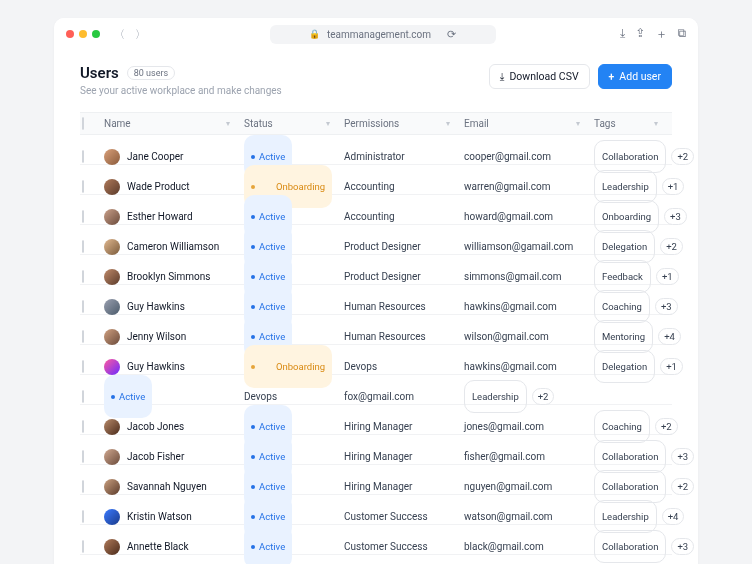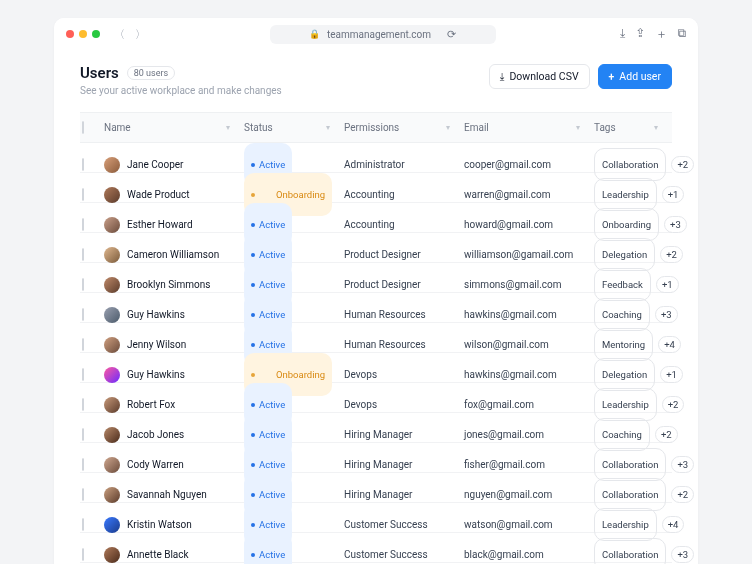--- a/index.html
+++ b/index.html
@@ -68,21 +68,21 @@
   .table { margin-top: 16px; }
   .thead, .trow {
     display: grid;
     grid-template-columns: 24px 140px 100px 120px 130px 1fr;
     align-items: center;
   }
   .thead {
     background: #f9fafb;
     border-top: 1px solid #eef0f2;
     border-bottom: 1px solid #eef0f2;
-    height: 31px;
+    height: 23px;
     font-size: 10px;
     color: #6b7280;
   }
   .th { display: flex; align-items: center; justify-content: space-between; padding-right: 14px; }
   .th .caret { color: #c4c9d1; font-size: 8px; }
   .cb {
     width: 11px; height: 11px; border: 1px solid #d1d5db; border-radius: 3px;
     margin-left: 2px;
   }
   .trow {
@@ -324,24 +324,20 @@
               </span></div>
             <div class="perm">Devops</div>
             <div class="email">hawkins@gmail.com</div>
             <div class="tags-cell">
               <span class="tag">Delegation</span>
               <span class="tagcount">+1</span>
             </div>
           </div>
           <div class="trow">
             <div><span class="cb"></span></div>
-            <div class="name-cell">
-              <span class="avatar" style="background: linear-gradient(135deg, rgb(200, 154, 122), rgb(90, 58, 42));"></span>
-              <span>Robert Fox</span>
-            </div>
             <div><span class="status-pill status-active">
                 <span class="sdot"></span>
                 <span>Active</span>
               </span></div>
             <div class="perm">Devops</div>
             <div class="email">fox@gmail.com</div>
             <div class="tags-cell">
               <span class="tag">Leadership</span>
               <span class="tagcount">+2</span>
             </div>
@@ -360,21 +356,21 @@
             <div class="email">jones@gmail.com</div>
             <div class="tags-cell">
               <span class="tag">Coaching</span>
               <span class="tagcount">+2</span>
             </div>
           </div>
           <div class="trow">
             <div><span class="cb"></span></div>
             <div class="name-cell">
               <span class="avatar" style="background: linear-gradient(135deg, rgb(208, 168, 144), rgb(106, 74, 58));"></span>
-              <span>Cody Warren</span>
+              <span>Jacob Fisher</span>
             </div>
             <div><span class="status-pill status-active">
                 <span class="sdot"></span>
                 <span>Active</span>
               </span></div>
             <div class="perm">Hiring Manager</div>
             <div class="email">fisher@gmail.com</div>
             <div class="tags-cell">
               <span class="tag">Collaboration</span>
               <span class="tagcount">+3</span>

